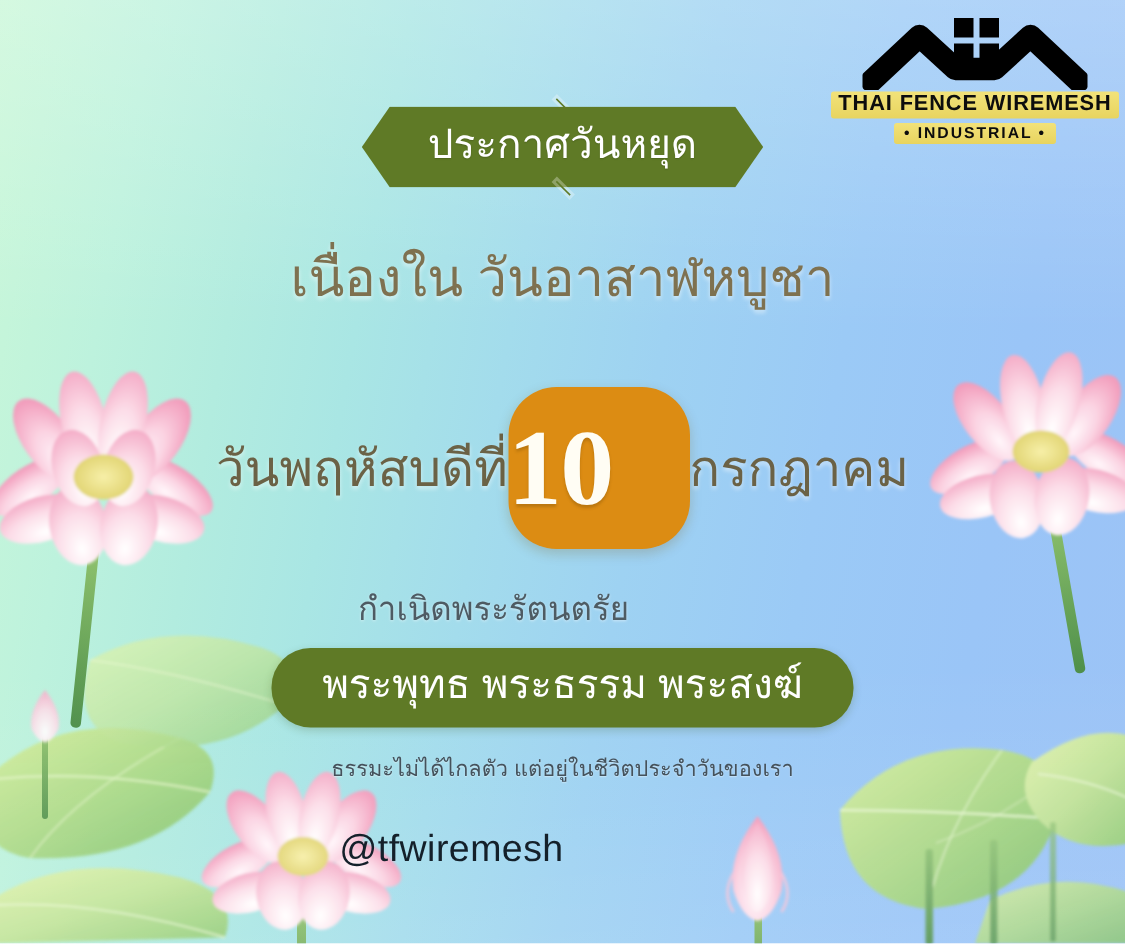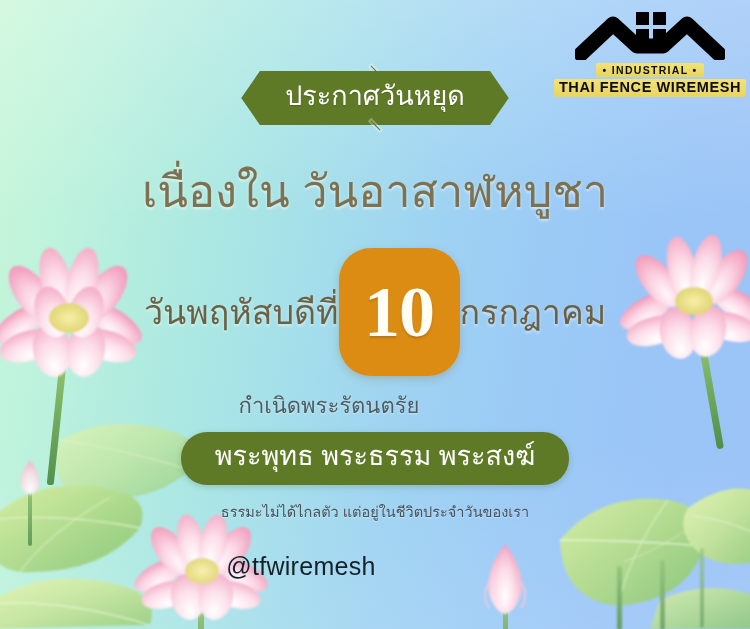--- a/index.html
+++ b/index.html
@@ -73,40 +73,40 @@
     padding:12px 44px 15px 44px;
     clip-path:polygon(0% 50%, 7% 0%, 93% 0%, 100% 50%, 93% 100%, 7% 100%);
     white-space:nowrap;
     text-shadow:0 1px 1px rgba(0,0,0,.18);
   }
 
   
   #headline{
     position:absolute;left:0;top:165px;width:750px;
     text-align:center;
-    font-size:45px;line-height:1.2;
+    font-size:35px;line-height:1.2;
     color:#7e7150;
     text-shadow:0 2px 3px rgba(255,255,255,.55);
     white-space:nowrap;
   }
 
   
   #date-row{
     position:absolute;left:0;top:268px;width:750px;height:88px;
     display:flex;align-items:center;justify-content:center;
   }
   #date-row .dtext{
     font-size:34px;color:#6b6246;
     text-shadow:0 2px 3px rgba(255,255,255,.5);
     white-space:nowrap;
   }
   #daybox{
-    width:121px;height:128px;border-radius:32px;
+    width:121px;height:108px;border-radius:32px;
     background:#dc8c13;
-    display:flex;align-items:center;justify-content:center;
+    display:flex;align-items:center;
     box-shadow:0 3px 8px rgba(120,80,10,.22);
     flex:0 0 auto;
   }
   #daynum{
     font-family:"Liberation Serif","DejaVu Serif",serif;
     font-size:72px;font-weight:bold;color:#fffdf4;line-height:1;
     letter-spacing:-1px;
     text-shadow:0 2px 2px rgba(110,70,5,.30);
   }
 
@@ -275,22 +275,22 @@
   <div class="wash"></div>
 
   <div id="logo">
     <svg class="mark" width="150" height="52" viewBox="0 0 150 52">
       <path d="M6 46 L38 16 L62 38 L88 38 L112 16 L144 46" stroke="#000" stroke-width="15" fill="none" stroke-linecap="round" stroke-linejoin="round"></path>
       <rect x="61" y="4" width="13" height="13" fill="#000"></rect>
       <rect x="78" y="4" width="13" height="13" fill="#000"></rect>
       <rect x="61" y="21" width="13" height="13" fill="#000"></rect>
       <rect x="78" y="21" width="13" height="13" fill="#000"></rect>
     </svg>
+    <div><span class="brand">THAI FENCE WIREMESH</span></div>
     <div><span class="sub">• INDUSTRIAL •</span></div>
-    <div><span class="brand">THAI FENCE WIREMESH</span></div>
   </div>
 
   <div id="ribbon-row">
     <span class="dia"></span>
     <div id="ribbon">ประกาศวันหยุด</div>
     <span class="dia"></span>
   </div>
 
   <div id="headline">เนื่องใน วันอาสาฬหบูชา</div>
 

